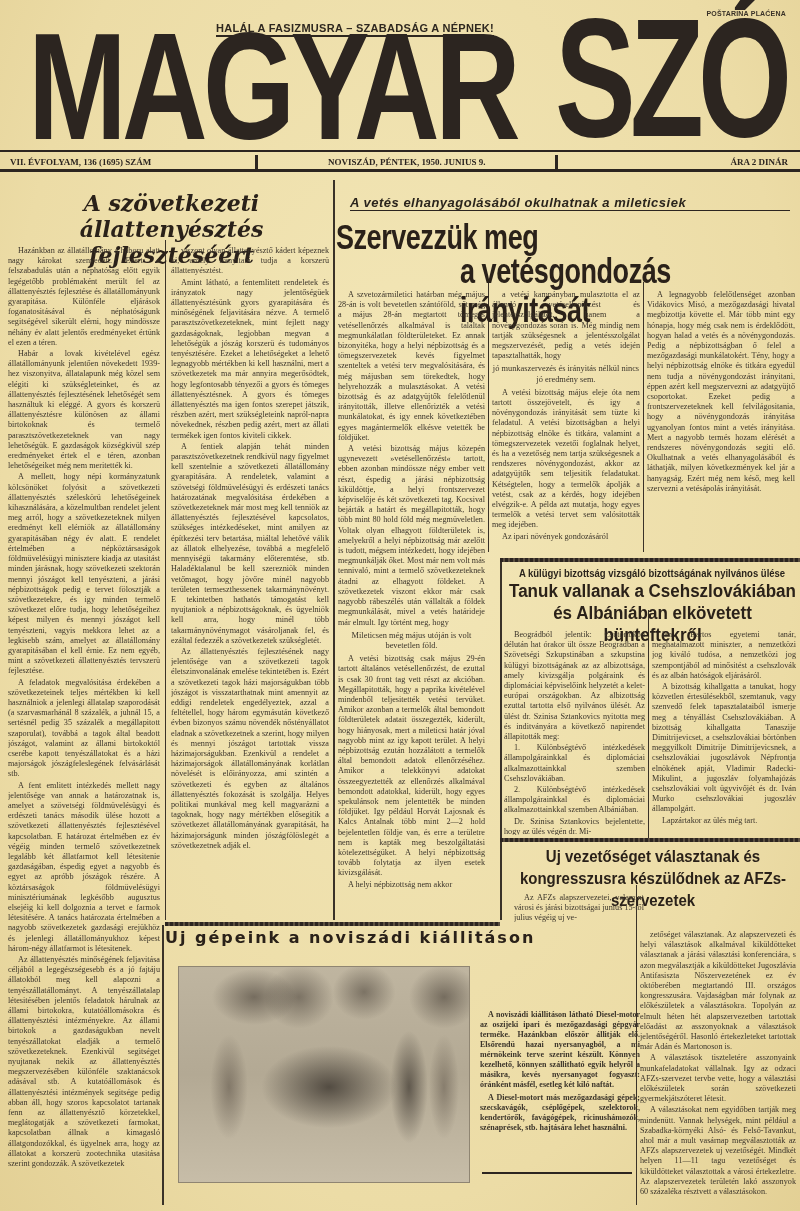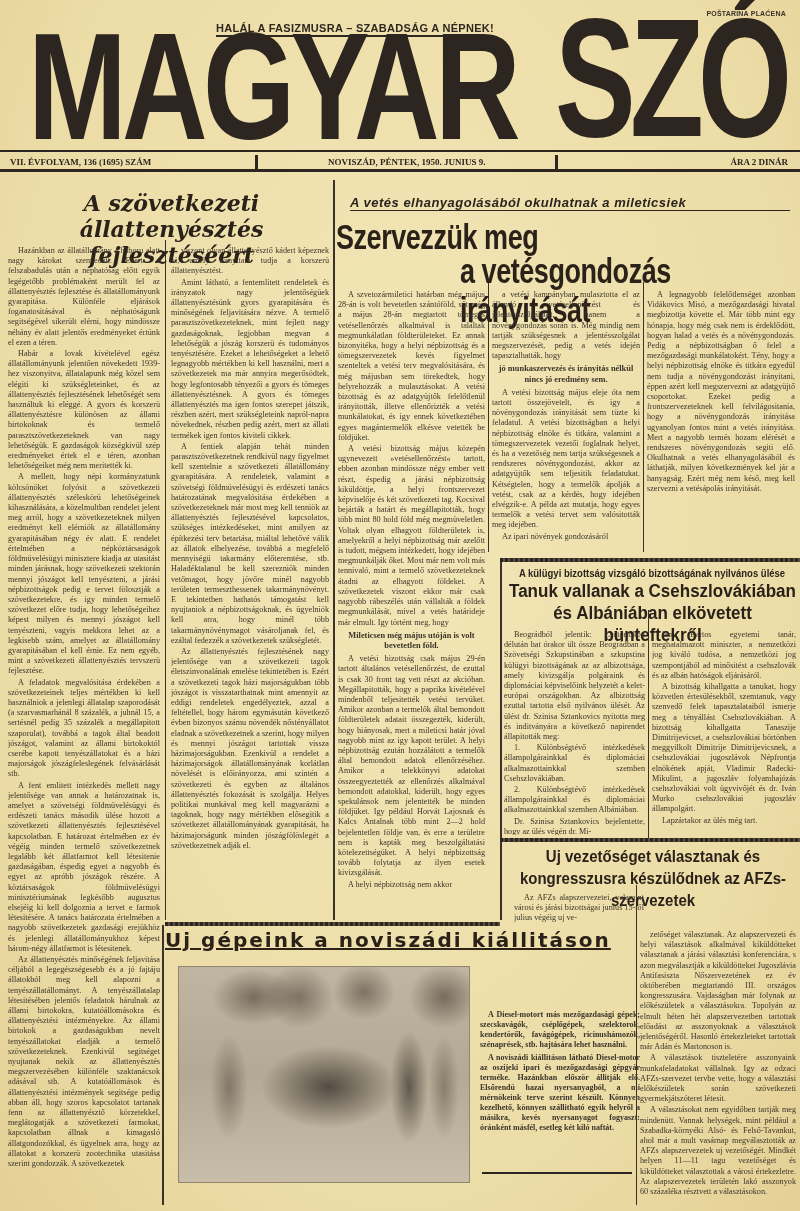--- a/index.html
+++ b/index.html
@@ -35,21 +35,21 @@
   .dl-center { left: 328px; }
   .dl-right { right: 12px; }
   .dl-sep { position: absolute; top: 3px; width: 3px; height: 14px; background: #2c2520; }
 
   
   .hl-serif-italic { font-family: "DejaVu Serif", serif; font-style: italic; font-weight: bold; color: #2a2119; }
   .hl-condensed { font-family: "Liberation Sans", sans-serif; font-weight: bold; color: #2a2119; }
   .col { position: absolute; font-size: 8.2px; line-height: 10.2px; text-align: justify; color: #3b342a;
     overflow: hidden; }
   .col p { text-indent: 10px; margin-bottom: 1px; }
-  .col .sub { text-align: center; font-weight: bold; text-indent: 0; margin: 3px 0; font-size: 8.4px; }
+  .col .sub { text-align: center; font-weight: normal; text-indent: 0; margin: 3px 0; font-size: 8.4px; }
   .vrule { position: absolute; width: 1px; background: #3a3228; }
   .vrule.thick { width: 2px; }
   .hrule { position: absolute; height: 2px; background: #2c2520; }
   .wavy { position: absolute; height: 4px;
     background: repeating-linear-gradient(90deg, #2c2520 0 3px, #5a4e3e 3px 5px); }
 
   
   .a1-title { position: absolute; left: 14px; top: 190px; width: 315px; text-align: center;
     font-size: 22px; line-height: 26px; }
   
@@ -64,21 +64,21 @@
     font-size: 10px; font-weight: bold; font-family: "Liberation Sans", sans-serif; transform: scaleX(0.95); }
   .a3-title { position: absolute; left: 505px; top: 583px; width: 295px; font-size: 17px; line-height: 20px;
     text-align: center; transform: scaleY(1.1); }
 
   
   .a4-title { position: absolute; left: 508px; top: 848px; width: 290px; text-align: center;
     font-size: 15px; line-height: 20px; transform: scaleY(1.1); }
 
   
   .a5-title { position: absolute; left: 165px; top: 928px; font-family: "DejaVu Sans", sans-serif;
-    font-weight: bold; font-size: 20px; letter-spacing: 2px; color: #2a2119; text-decoration: underline; }
+    font-weight: bold; font-size: 16px; letter-spacing: 2px; color: #2a2119; }
   .photo { position: absolute; left: 178px; top: 966px; width: 292px; height: 217px;
     background:
       radial-gradient(ellipse 60px 40px at 75px 30px, rgba(60,52,44,0.55), transparent 70%),
       radial-gradient(ellipse 50px 45px at 120px 30px, rgba(60,52,44,0.5), transparent 70%),
       radial-gradient(ellipse 45px 40px at 185px 25px, rgba(60,52,44,0.5), transparent 70%),
       radial-gradient(ellipse 50px 45px at 265px 30px, rgba(60,52,44,0.55), transparent 70%),
       radial-gradient(ellipse 90px 55px at 150px 120px, rgba(50,44,38,0.75), transparent 75%),
       radial-gradient(ellipse 25px 70px at 50px 120px, rgba(80,70,60,0.5), transparent 75%),
       radial-gradient(ellipse 25px 75px at 230px 120px, rgba(50,44,38,0.65), transparent 75%),
       radial-gradient(ellipse 20px 70px at 265px 120px, rgba(80,70,60,0.45), transparent 75%),
@@ -179,17 +179,17 @@
   </div>
   <div class="col" style="left:640px; top:930px; width:156px; height:312px;">
     <p>zetőséget választanak. Az alapszervezeti és helyi választások alkalmával kiküldötteket választanak a járási választási konferenciára, s azon megválasztják a kiküldötteket Jugoszlávia Antifasiszta Nőszervezetének ez év októberében megtartandó III. országos kongresszusára. Vajdaságban már folynak az előkészületek a választásokra. Topolyán az elmult héten hét alapszervezetben tartottak előadást az asszonyoknak a választások jelentőségéről. Hasonló értekezleteket tartottak már Adán és Martonoson is.</p>
     <p>A választások tiszteletére asszonyaink munkafeladatokat vállalnak. Igy az odzaci AFZs-szervezet tervbe vette, hogy a választási előkészületek során szövetkezeti gyermekjátszóteret létesit.</p>
     <p>A választásokat nem egyidőben tartják meg mindenütt. Vannak helységek, mint például a Szabadka-környéki Alsó- és Felső-Tavankut, ahol már a mult vasárnap megválasztották az AFZs alapszervezetek uj vezetőségét. Mindkét helyen 11—11 tagu vezetőséget és kiküldötteket választottak a városi értekezletre. Az alapszervezetek területén lakó asszonyok 60 százaléka résztvett a választásokon.</p>
   </div>
 
   <div class="a5-title">Uj gépeink a noviszádi kiállitáson</div>
   <div class="photo"></div>
   <div class="caption">
+    <p>A noviszádi kiállitáson látható Diesel-motor az oszijeki ipari és mezőgazdasági gépgyár terméke. Hazánkban először állitják elő. Elsőrendü hazai nyersanyagból, a mi mérnökeink terve szerint készült. Könnyen kezelhető, könnyen szállitható egyik helyről a másikra, kevés nyersanyagot fogyaszt: óránként másfél, esetleg két kiló naftát.</p>
     <p>A Diesel-motort más mezőgazdasági gépek; szecskavágók, cséplőgépek, szelektorok, kendertörők, favágógépek, ricinushámozók, szénaprések, stb. hajtására lehet használni.</p>
-    <p>A noviszádi kiállitáson látható Diesel-motor az oszijeki ipari és mezőgazdasági gépgyár terméke. Hazánkban először állitják elő. Elsőrendü hazai nyersanyagból, a mi mérnökeink terve szerint készült. Könnyen kezelhető, könnyen szállitható egyik helyről a másikra, kevés nyersanyagot fogyaszt: óránként másfél, esetleg két kiló naftát.</p>
   </div>
 
 </div>
 
 </body></html>

